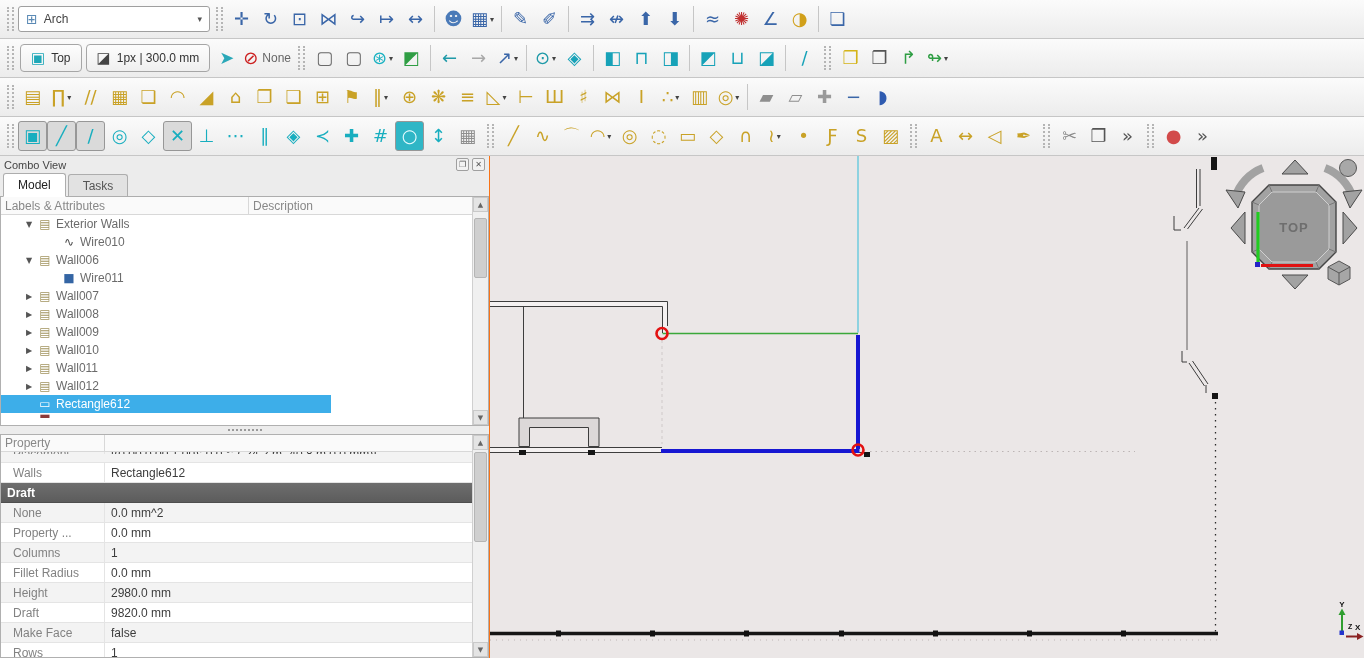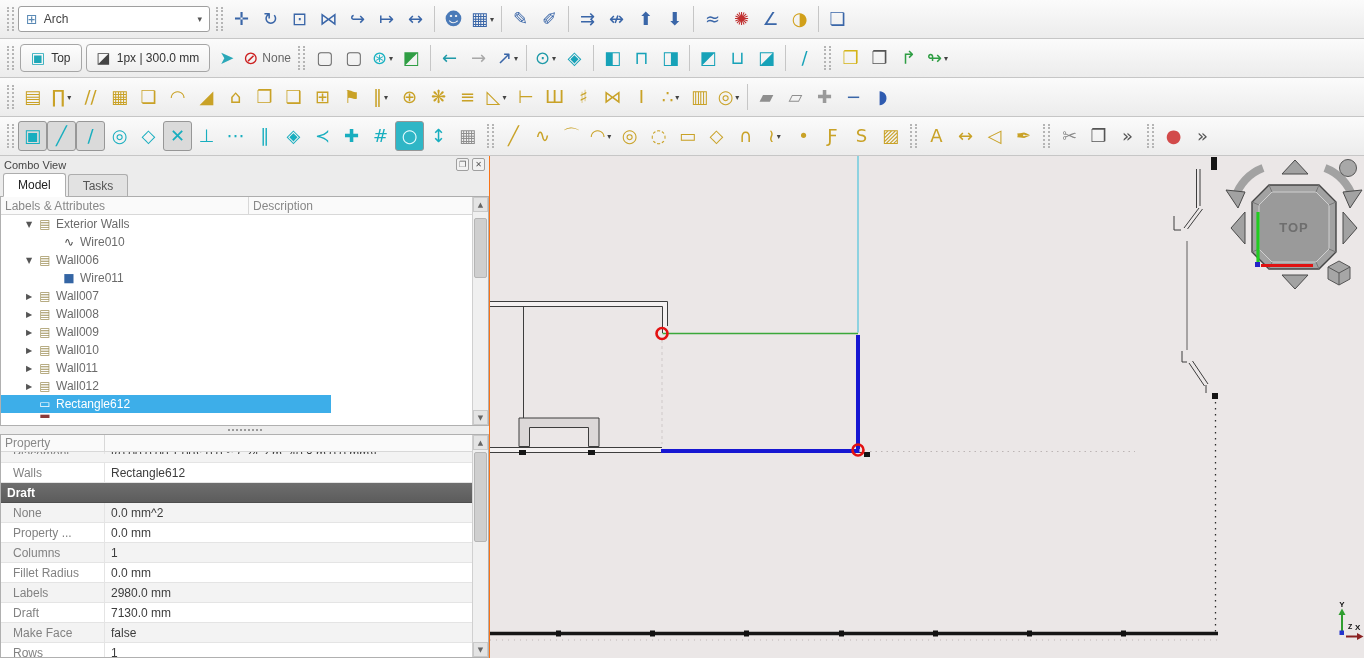--- a/index.html
+++ b/index.html
@@ -964,28 +964,28 @@
               </div>
 
               <div class="prow">
 
                 <span class="pname">Fillet Radius</span>
                 <span class="pval">0.0 mm</span>
               </div>
 
               <div class="prow shade">
 
-                <span class="pname">Labels</span>
+                <span class="pname">Height</span>
                 <span class="pval">2980.0 mm</span>
               </div>
 
               <div class="prow">
 
                 <span class="pname">Draft</span>
-                <span class="pval">7130.0 mm</span>
+                <span class="pval">9820.0 mm</span>
               </div>
 
               <div class="prow shade">
 
                 <span class="pname">Make Face</span>
                 <span class="pval">false</span>
               </div>
 
               <div class="prow">
 

